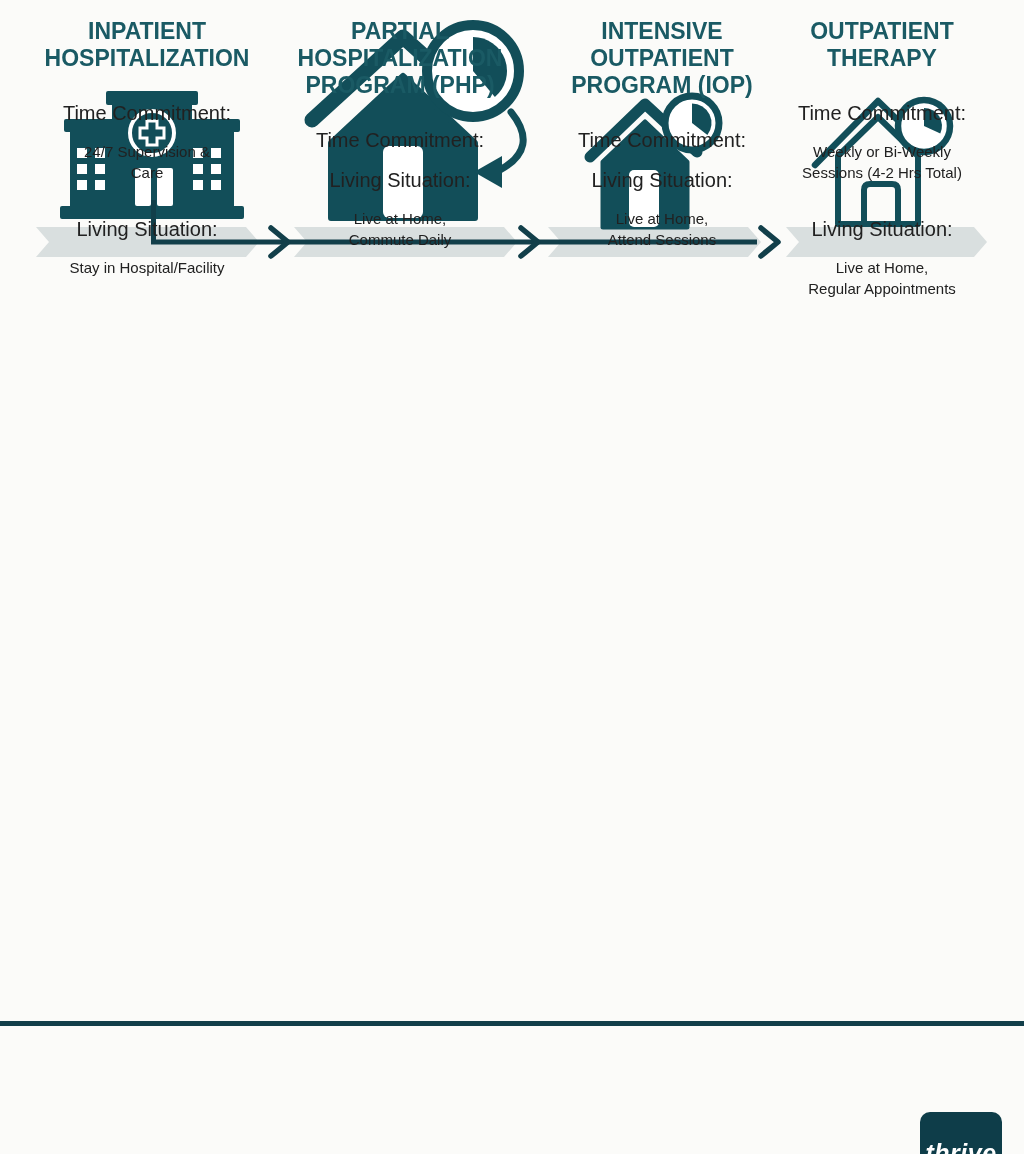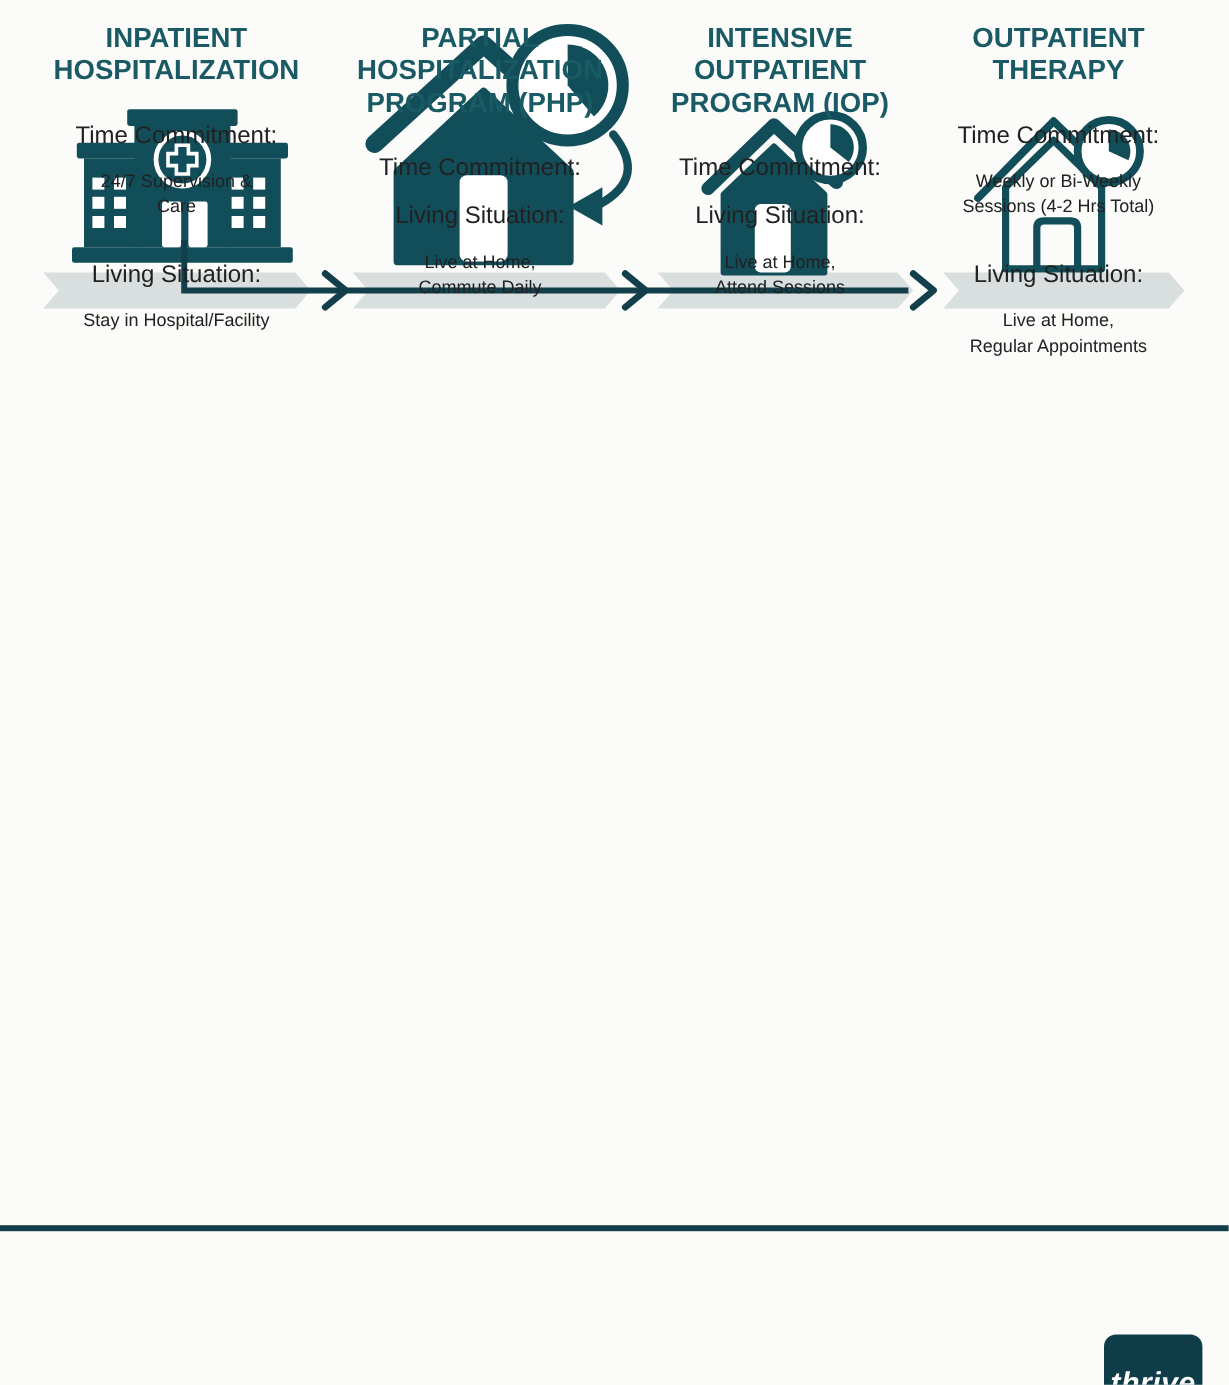--- a/index.html
+++ b/index.html
@@ -27,21 +27,21 @@
   .col h2{
     margin:0 0 12px 0;
     font-size:23px;line-height:27px;font-weight:700;
     color:var(--heading-teal,#1a5a64);
     white-space:pre-line;
   }
   .col .label{margin:0;font-size:20px;line-height:22px;font-weight:400;}
   .col .value{margin:0 0 17px 0;font-size:15px;line-height:20.5px;}
   .col1{left:25px;width:244px;}
   .col2{left:284px;width:232px;}
-  .col3{left:536px;width:228px;}
+  .col3{left:548px;width:228px;}
   .col4{left:764px;width:236px;}
 
   .divider{
     position:absolute;left:0;top:1021px;width:1024px;height:5px;
     background:var(--line-teal,#123f4a);
   }
   .footer-text{
     position:absolute;right:124px;top:1062px;text-align:right;
   }
   .brand{

